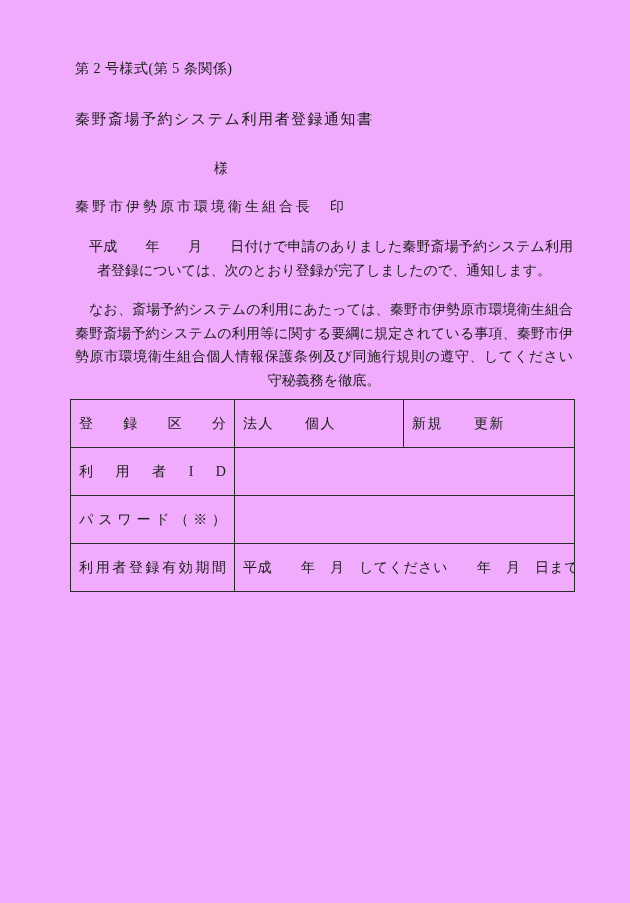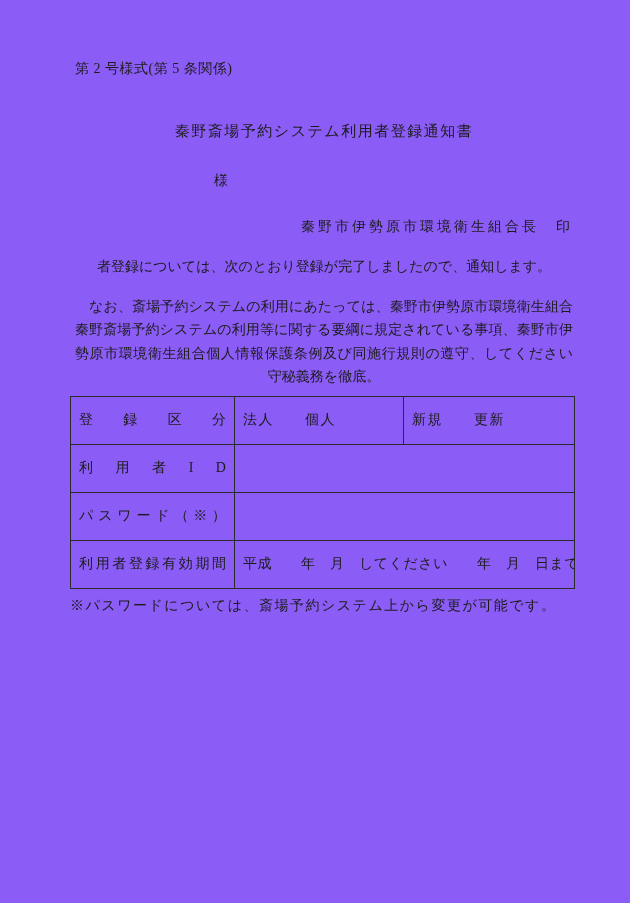--- a/index.html
+++ b/index.html
@@ -5,55 +5,53 @@
   html, body {
     margin: 0;
     padding: 0;
     background: #ffffff;
   }
   .page {
     position: relative;
     width: 630px;
     height: 903px;
     box-sizing: border-box;
-    background: #8b5cf6;
+    background: #f0abfc;
     color: #1c1c1c;
     font-family: "Liberation Serif", "DejaVu Serif", serif;
     padding: 58px 57px 0 75px;
     overflow: hidden;
   }
   .form-number {
     font-size: 14px;
     line-height: 22px;
     letter-spacing: 0.5px;
   }
   .doc-title {
-    margin-top: 40px;
-    text-align: center;
+    margin-top: 28px;
     font-size: 15px;
     line-height: 22px;
     letter-spacing: 1.5px;
   }
   .date-line {
     margin-top: 25px;
     text-align: right;
     padding-right: 39px;
     font-size: 14px;
     line-height: 22px;
     letter-spacing: 1px;
   }
   .addressee-line {
     margin-top: 28px;
     font-size: 14px;
     line-height: 22px;
     text-indent: 139px;
   }
   .issuer-line {
-    margin-top: 24px;
-    text-align: right;
+    margin-top: 16px;
     font-size: 14px;
     line-height: 22px;
     letter-spacing: 3px;
   }
   .body-text {
     font-size: 14px;
     line-height: 23.5px;
     letter-spacing: 0;
   }
   .para-1 { margin-top: 17px; }
@@ -109,20 +107,21 @@
   <div class="form-number">第 2 号様式(第 5 条関係)</div>
 
   <div class="doc-title">秦野斎場予約システム利用者登録通知書</div>
 
 
   <div class="addressee-line">様</div>
 
   <div class="issuer-line">秦野市伊勢原市環境衛生組合長　印</div>
 
   <div class="body-text para-1">
+    <div class="line just">　平成　　年　　月　　日付けで申請のありました秦野斎場予約システム利用</div>
     <div class="line">者登録については、次のとおり登録が完了しましたので、通知します。</div>
   </div>
 
   <div class="body-text para-2">
     <div class="line just">　なお、斎場予約システムの利用にあたっては、秦野市伊勢原市環境衛生組合</div>
     <div class="line just">秦野斎場予約システムの利用等に関する要綱に規定されている事項、秦野市伊</div>
     <div class="line just">勢原市環境衛生組合個人情報保護条例及び同施行規則の遵守、してください</div>
     <div class="line">守秘義務を徹底。</div>
   </div>
 
@@ -184,15 +183,14 @@
               <span>効</span>
               <span>期</span>
               <span>間</span>
             </div>
         </td>
         <td class="value-cell" colspan="2">平成　　年　月　してください　　年　月　日まで</td>
       </tr>
     </tbody>
   </table>
 
-  <div class="footnote">※パスワードについては、斎場予約システム上から変更が可能です。</div>
 
 </div>
 
 </body></html>

